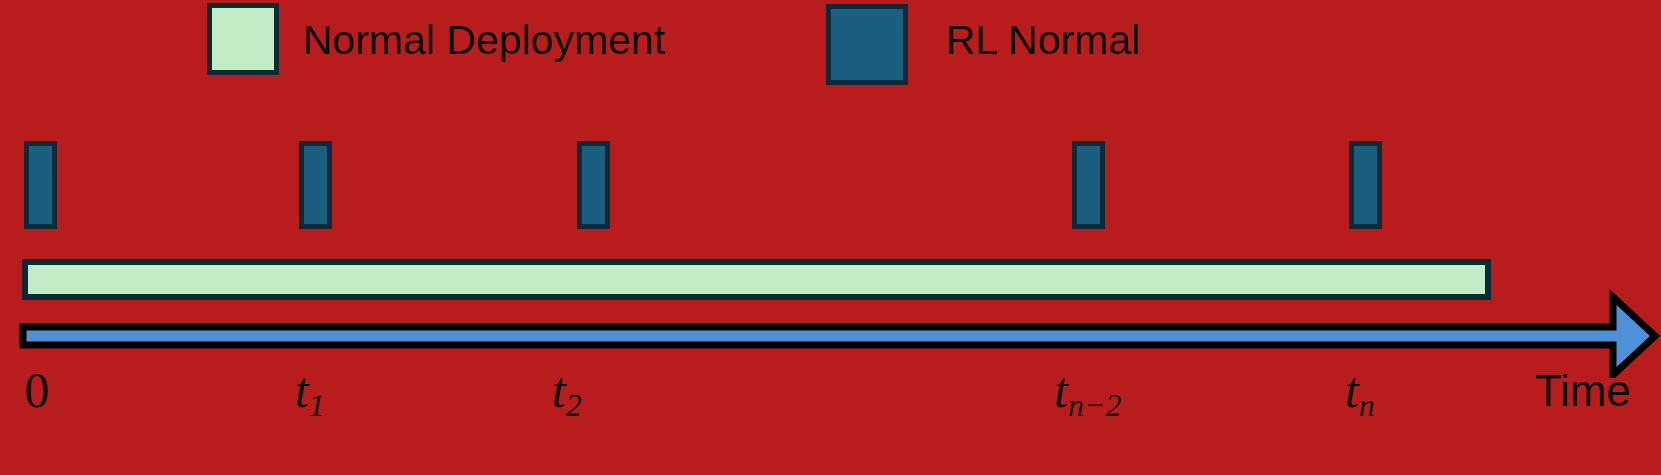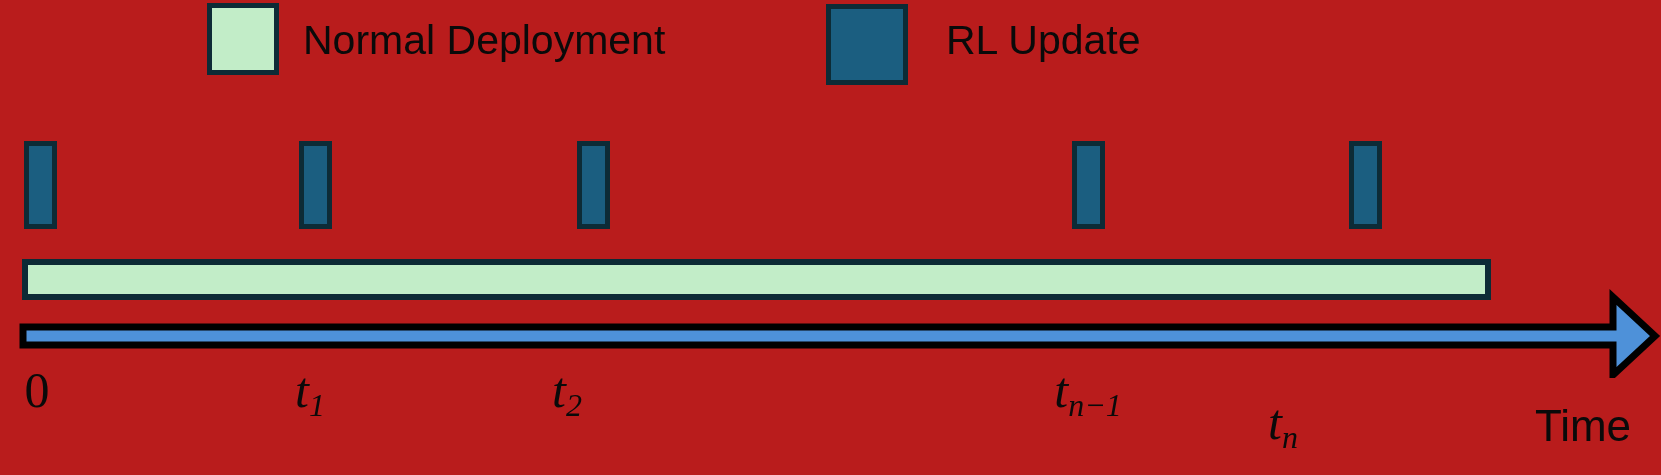--- a/index.html
+++ b/index.html
@@ -98,34 +98,33 @@
     top: 0.28em;
   }
   .axis-label.upright {
     font-style: normal;
   }
   #axis-label-time {
     font-family: "Liberation Sans", sans-serif;
     font-style: normal;
     font-size: 44px;
     top: 369px;
-    margin-top: 35px;
   }
 </style>
 </head>
 <body>
 
 <div id="canvas">
 
   <div id="legend">
     <div id="legend-swatch-normal" class="legend-swatch"></div>
     <div id="legend-label-normal" class="legend-label">Normal Deployment</div>
 
     <div id="legend-swatch-rl" class="legend-swatch"></div>
-    <div id="legend-label-rl" class="legend-label">RL Update</div>
+    <div id="legend-label-rl" class="legend-label">RL Normal</div>
   </div>
 
   <div id="rl-tick-row">
     <div class="rl-tick" style="left:24px;  width:33px;"></div>
     <div class="rl-tick" style="left:299px; width:33px;"></div>
     <div class="rl-tick" style="left:577px; width:33px;"></div>
     <div class="rl-tick" style="left:1072px;width:33px;"></div>
     <div class="rl-tick" style="left:1349px;width:33px;"></div>
   </div>
 
@@ -135,20 +134,20 @@
     <polygon points="7,39 1597,39 1597,9 1639,48 1597,87 1597,57 7,57" fill="#4e91d9" stroke="#000000" stroke-width="7" stroke-linejoin="miter"></polygon>
   </svg>
 
   <div id="axis-labels">
     <div class="axis-label upright" style="left:37px;">0</div>
 
     <div class="axis-label" style="left:310px;text-align:center;"><span>t</span><sub>1</sub></div>
 
     <div class="axis-label" style="left:567px;"><span>t</span><sub>2</sub></div>
 
-    <div class="axis-label" style="left:1088px;"><span>t</span><sub>n−1</sub></div>
+    <div class="axis-label" style="left:1088px;"><span>t</span><sub>n−2</sub></div>
 
-    <div class="axis-label" style="left:1283px;margin-top:32px;"><span>t</span><sub>n</sub></div>
+    <div class="axis-label" style="left:1360px;"><span>t</span><sub>n</sub></div>
 
     <div id="axis-label-time" class="axis-label" style="left:1583px;">Time</div>
   </div>
 
 </div>
 
 </body></html>

